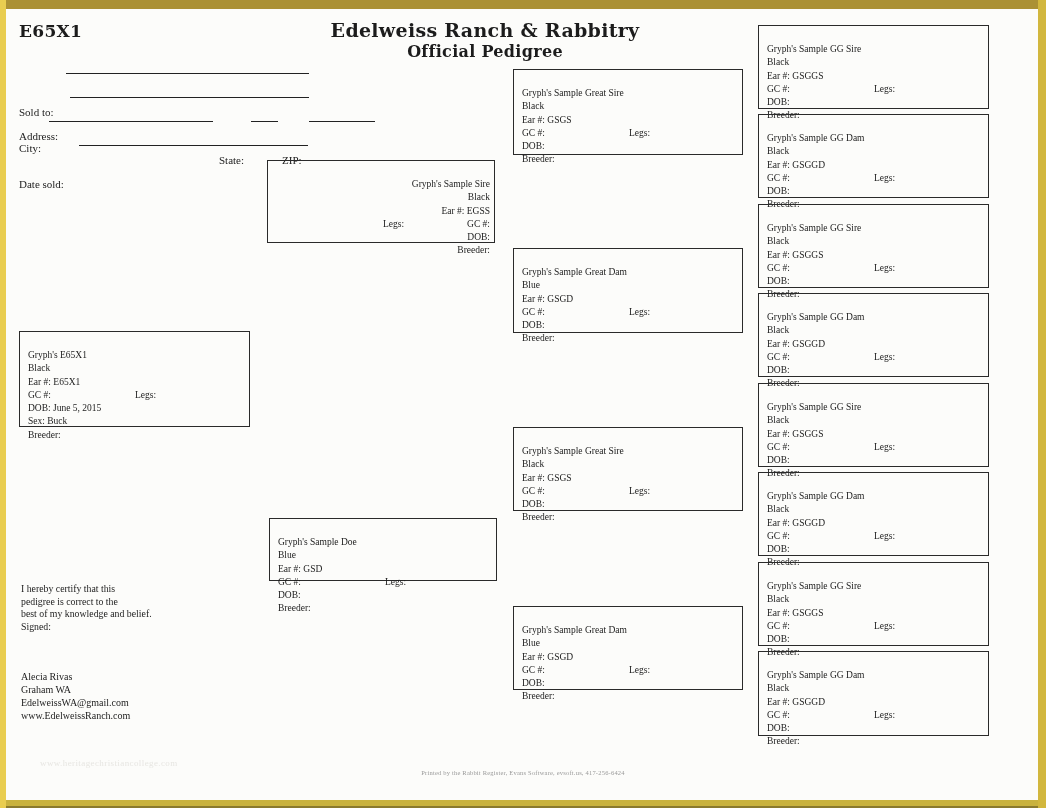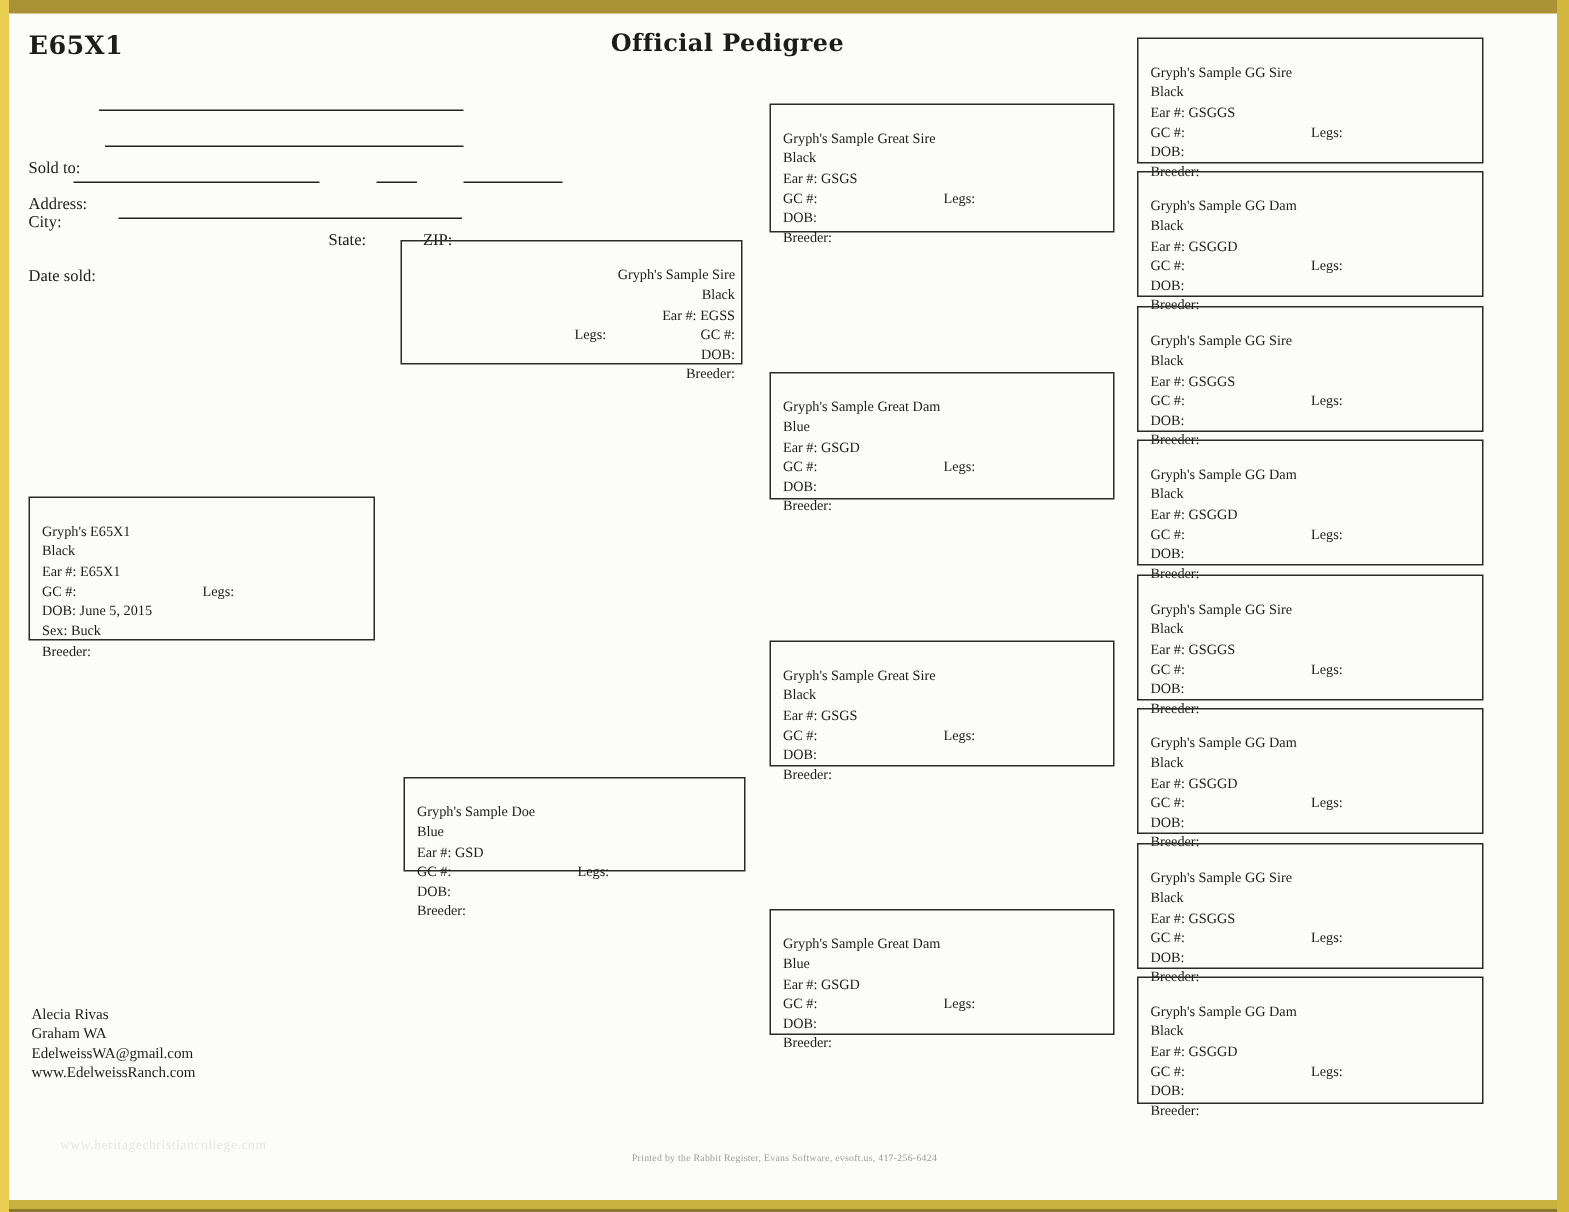--- a/index.html
+++ b/index.html
@@ -43,20 +43,21 @@
 <div id="page">
 
   <div class="frame-top"></div>
   <div class="frame-left"></div>
   <div class="frame-right"></div>
   <div class="frame-bottom"></div>
   <div class="frame-bottom-dark"></div>
 
   <div id="id-code" class="blackletter">E65X1</div>
   <div id="title-block">
+    <div id="title-line1" class="blackletter">Edelweiss Ranch &amp; Rabbitry</div>
     <div id="title-line2" class="blackletter">Official Pedigree</div>
   </div>
 
   <div class="form-label" style="left:19px;top:62px;">Sold to:</div>
   <div class="form-line" style="left:66px;top:72px;width:243px;"></div>
 
   <div class="form-label" style="left:19px;top:86px;">Address:</div>
   <div class="form-line" style="left:70px;top:96px;width:239px;"></div>
 
   <div class="form-label" style="left:19px;top:98px;">City:</div>
@@ -198,20 +199,26 @@
 
   <div class="pbox" style="left:758px;top:651px;width:231px;height:85px;">
     <div class="bl">Gryph's Sample GG Dam</div>
     <div class="bl">Black</div>
     <div class="bl">Ear #: GSGGD</div>
     <div class="bl gcline"><span>GC #:</span><span class="legs">Legs:</span></div>
     <div class="bl">DOB:</div>
     <div class="bl">Breeder:</div>
   </div>
 
+  <div id="certification">
+    <div>I hereby certify that this</div>
+    <div>pedigree is correct to the</div>
+    <div>best of my knowledge and belief.</div>
+    <div>Signed:</div>
+  </div>
 
   <div id="contact">
     <div>Alecia Rivas</div>
     <div>Graham WA</div>
     <div>EdelweissWA@gmail.com</div>
     <div>www.EdelweissRanch.com</div>
   </div>
 
   <div id="watermark">www.heritagechristiancollege.com</div>
 

